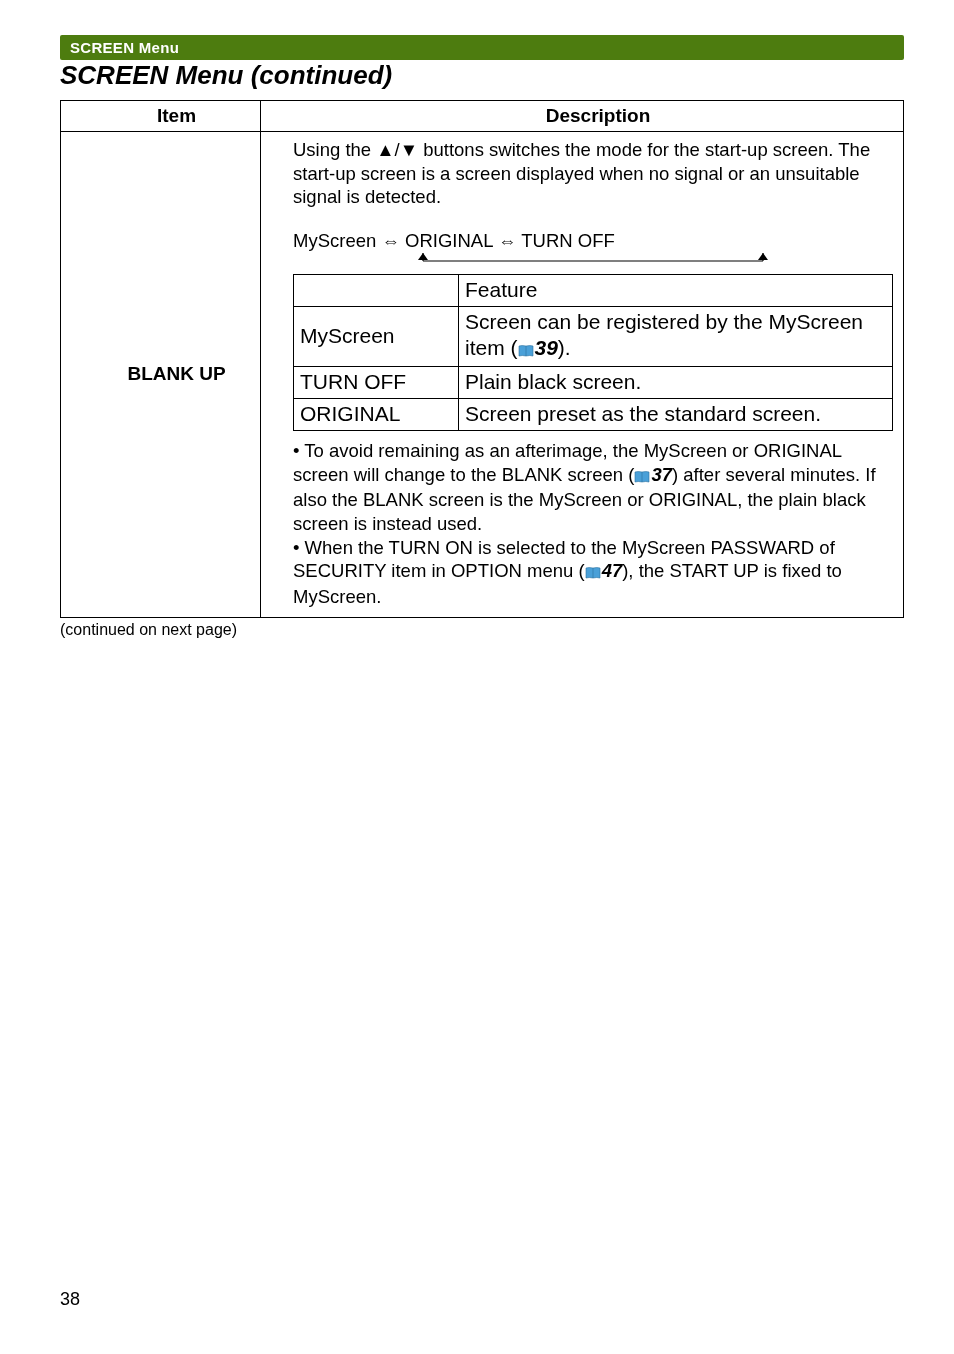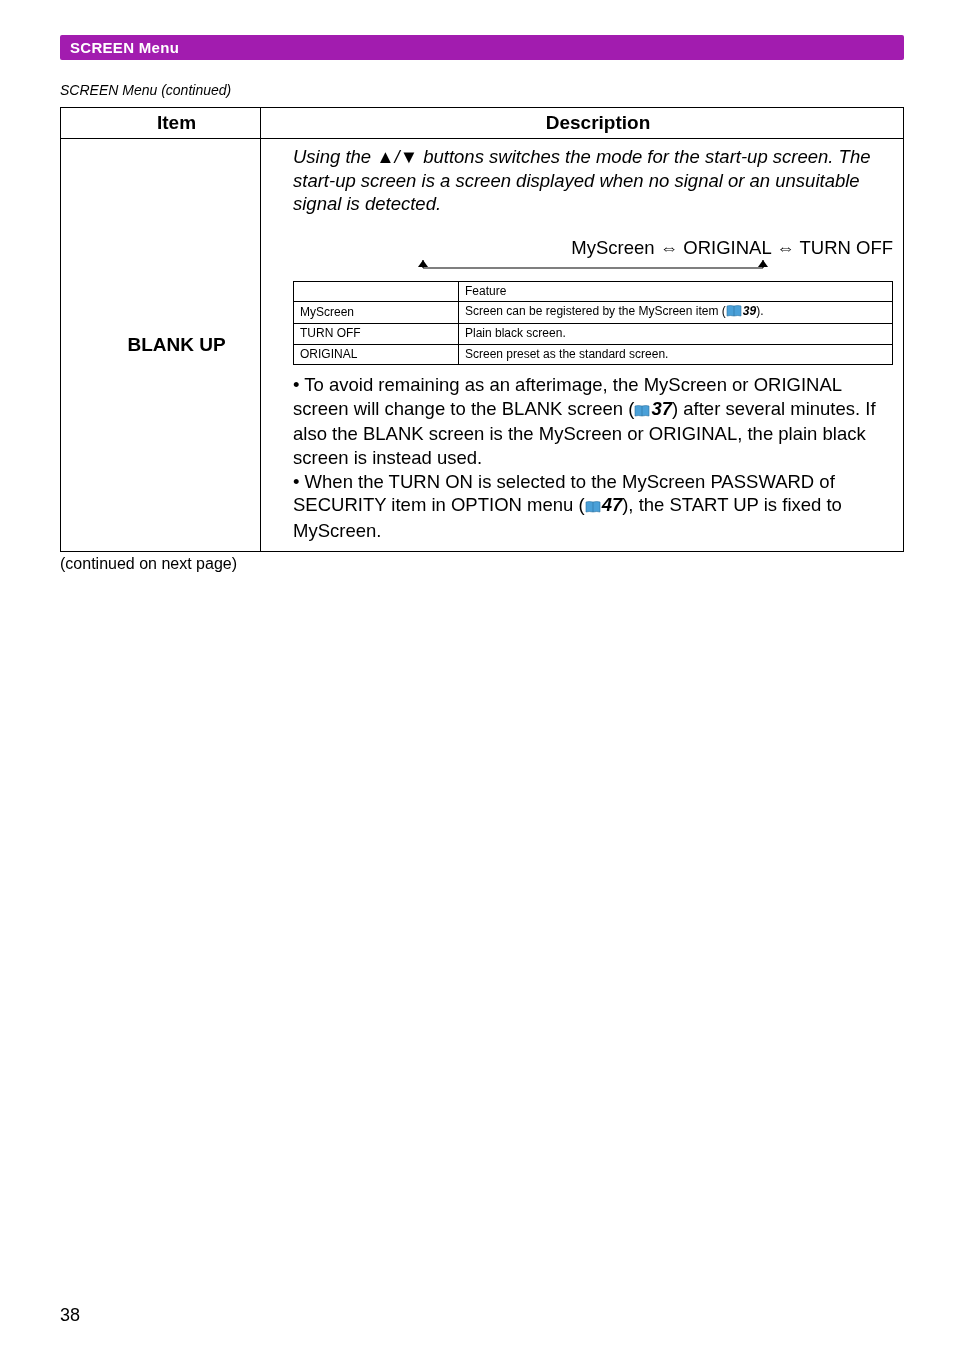--- a/index.html
+++ b/index.html
@@ -1,36 +1,36 @@
 <!DOCTYPE html>
 <html><head>
 <meta charset="utf-8">
 <style>
   * { box-sizing: border-box; margin: 0; padding: 0; }
   html, body { width: 954px; height: 1354px; background: #fff; font-family: Arial, Helvetica, sans-serif; color: #000; }
   .page { padding: 35px 50px 30px 60px; position: relative; height: 1354px; }
-  .header-bar { background: #a21caf; color: #fff; font-weight: bold; font-size: 15px; padding: 4px 10px; border-radius: 2px; margin-bottom: 22px; letter-spacing: 0.3px; }
-  .section-title { font-style: italic; font-weight: normal; font-size: 14px; margin-bottom: 9px; }
+  .header-bar { background: #4d7c0f; color: #fff; font-weight: bold; font-size: 15px; padding: 4px 10px; border-radius: 2px; margin-bottom: 0; letter-spacing: 0.3px; }
+  .section-title { font-style: italic; font-weight: bold; font-size: 26px; margin-bottom: 9px; }
   table.outer { border-collapse: collapse; width: 100%; }
   table.outer > tbody > tr > td, table.outer > thead > tr > th { border: 1.5px solid #000; vertical-align: middle; padding-left: 32px; }
   table.outer th { font-weight: bold; font-size: 19px; padding: 4px 0; text-align: center; }
   .item-cell { width: 200px; text-align: center; font-weight: bold; font-size: 19px; }
   .desc-cell { padding: 6px 10px 8px 12px; font-size: 18.5px; line-height: 1.28; }
-  .intro { margin-bottom: 6px; font-style: italic; }
-  .mode-line { text-align: right; margin: 20px 0 0 0; position: relative; }
+  .intro { margin-bottom: 6px; }
+  .mode-line { text-align: left; margin: 20px 0 0 0; position: relative; }
   .mode-line .txt { display: inline-block; position: relative; }
   .loop-wrap { text-align: center; margin: 0 0 6px 0; position: relative; height: 15px; }
   .loop-svg { display: block; margin: 0 auto; }
-  table.inner { border-collapse: collapse; width: 100%; margin: 0 0 8px 0; font-size: 12px; }
+  table.inner { border-collapse: collapse; width: 100%; margin: 0 0 8px 0; font-size: 21px; }
   table.inner td, table.inner th { border: 1px solid #000; padding: 2px 6px; vertical-align: middle; text-align: left; }
   .inner-first { width: 165px; }
   .book-icon { display: inline-block; vertical-align: -2px; margin-right: 1px; }
   .notes { font-size: 18.5px; line-height: 1.28; }
   .continued { font-size: 16px; margin-top: 3px; }
-  .page-num { position: absolute; bottom: 28px; left: 60px; font-size: 18px; margin-top: 18px; }
+  .page-num { position: absolute; bottom: 44px; left: 60px; font-size: 18px; margin-top: 18px; }
 </style>
 </head>
 <body>
 
 <div class="page">
   <div class="header-bar">SCREEN Menu</div>
   <div class="section-title">SCREEN Menu (continued)</div>
 
   <table class="outer">
     <thead>

